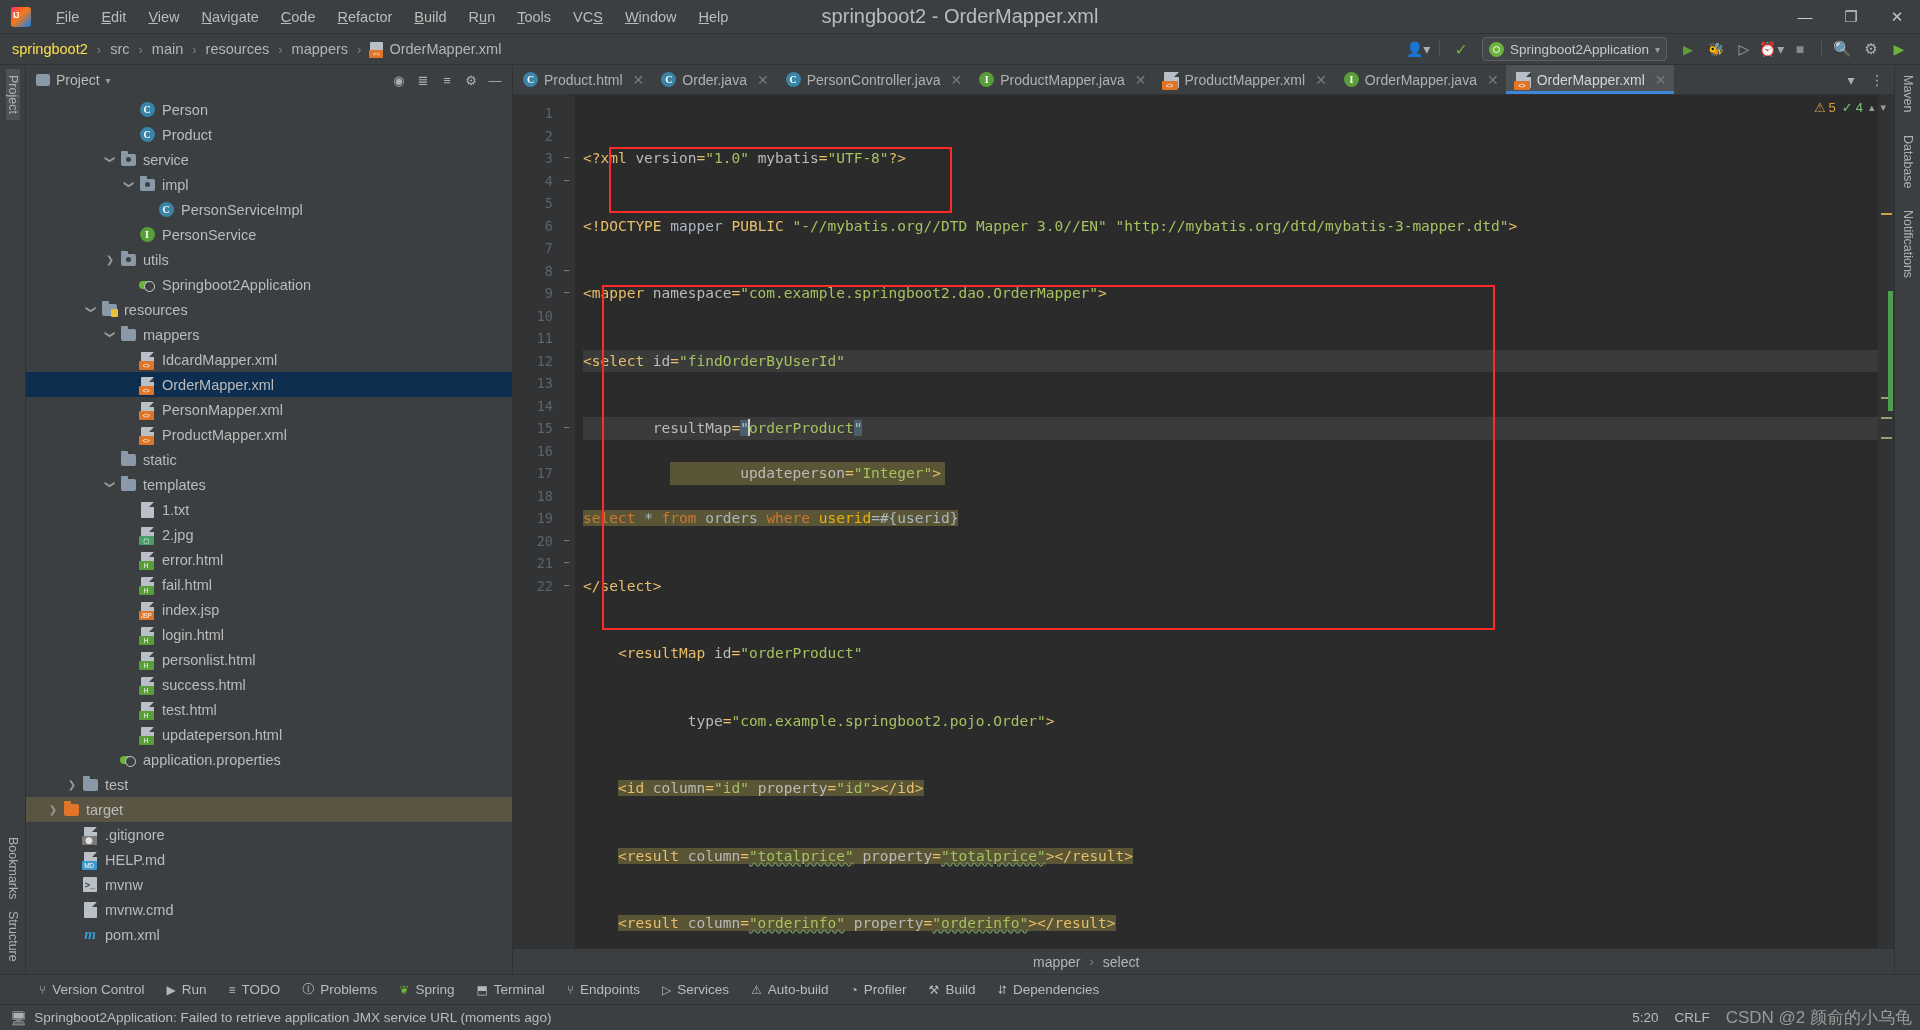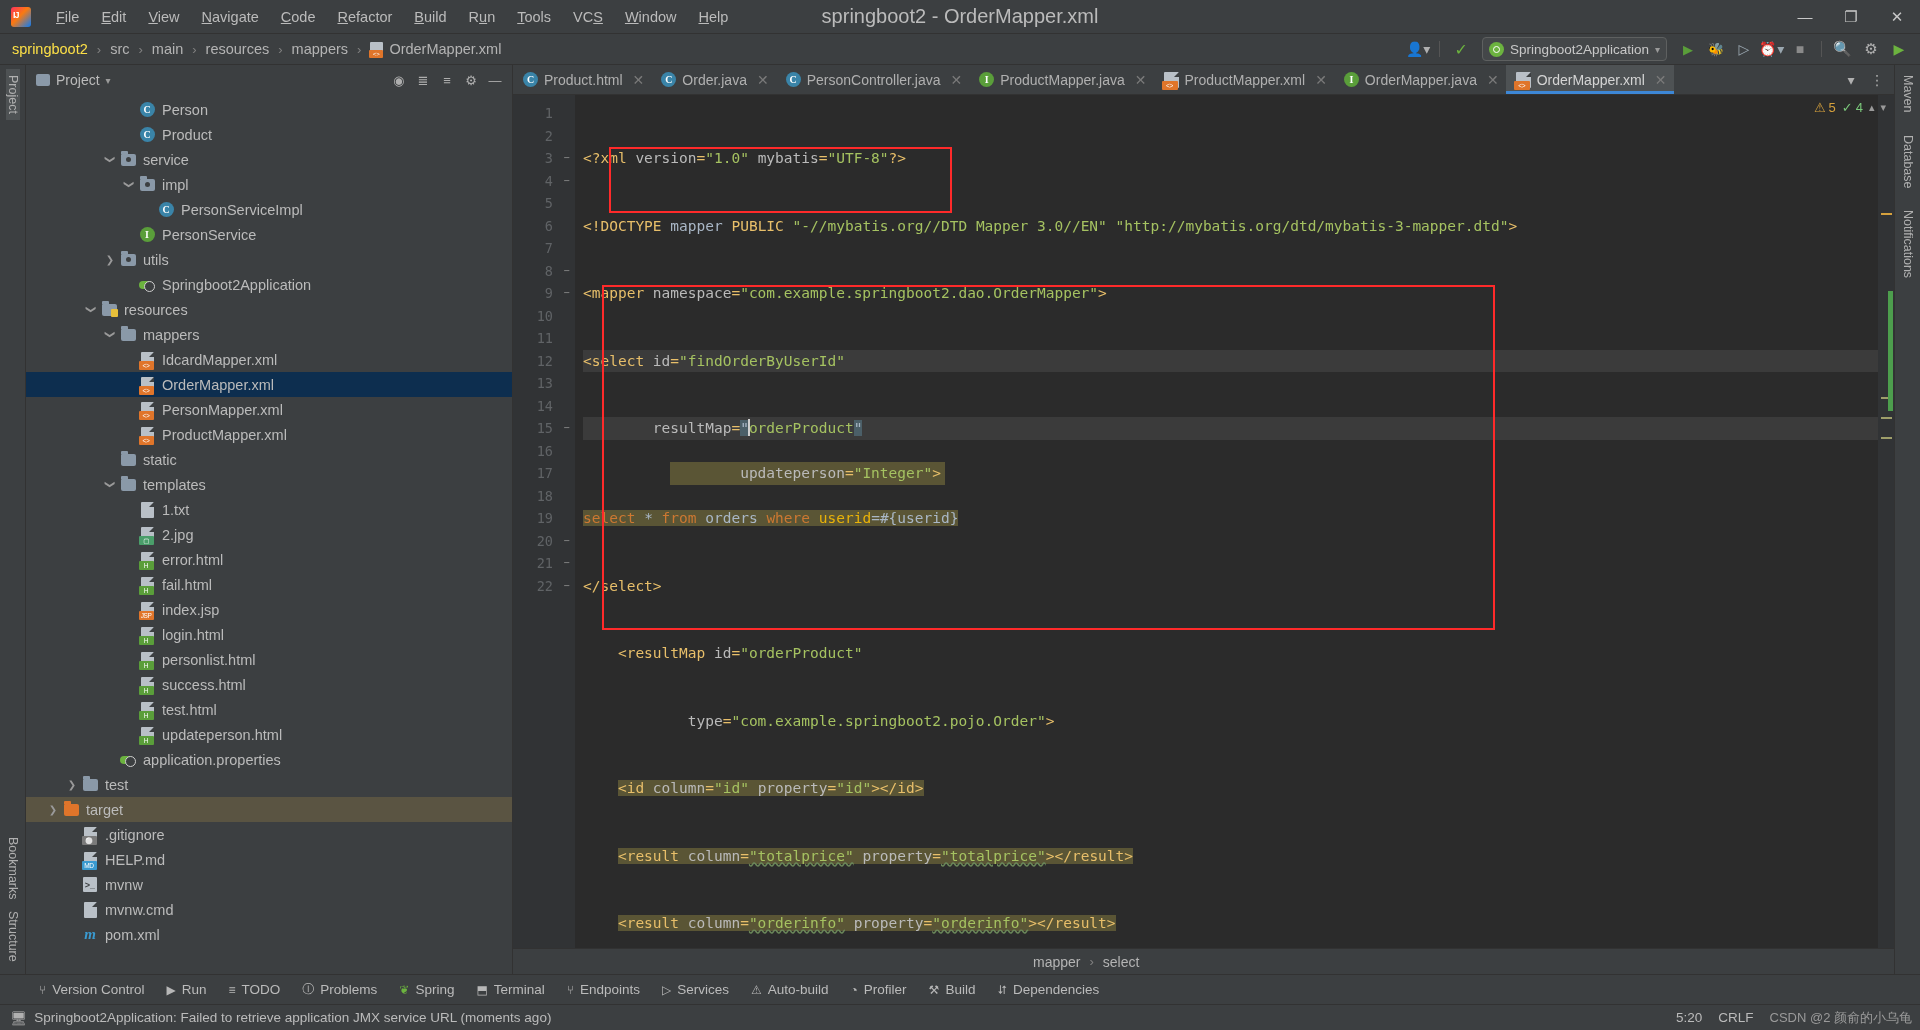--- a/index.html
+++ b/index.html
@@ -225,21 +225,21 @@
   }
   .tw { display: flex; align-items: center; gap: 6px; padding: 0 11px; font-size: 13.5px; color: #bbbbbb; white-space: nowrap;}
   .tw .gi { font-size: 12px; color: #b7b7b7; display:flex;align-items:center; }
 
   
   .statusbar {
     height: 26px; min-height: 26px; background: #3c3f41; display: flex; align-items: center;
     padding: 0 8px 0 10px; font-size: 13.5px; color: #bbbbbb; border-top: 1px solid #323232;
   }
   .status-right { margin-left: auto; display: flex; align-items: center; gap: 16px; }
-  .wm { color: #9a9a9a; font-size: 13px; display:flex; align-items:center; gap:4px;}
+  .wm { color: #9a9a9a; font-size: 17px; display:flex; align-items:center; gap:4px;}
 
   .insp-right {
     position: absolute; right: 0; top: 0; display: flex; align-items: center; gap: 6px;
     padding: 5px 8px; font-size: 13px;
   }
   .warn-c { color: #d6a13d; display:flex; align-items:center; gap:3px;}
   .err-c  { color: #7ac77a; display:flex; align-items:center; gap:3px;}
 </style>
 </head>
 <body>

